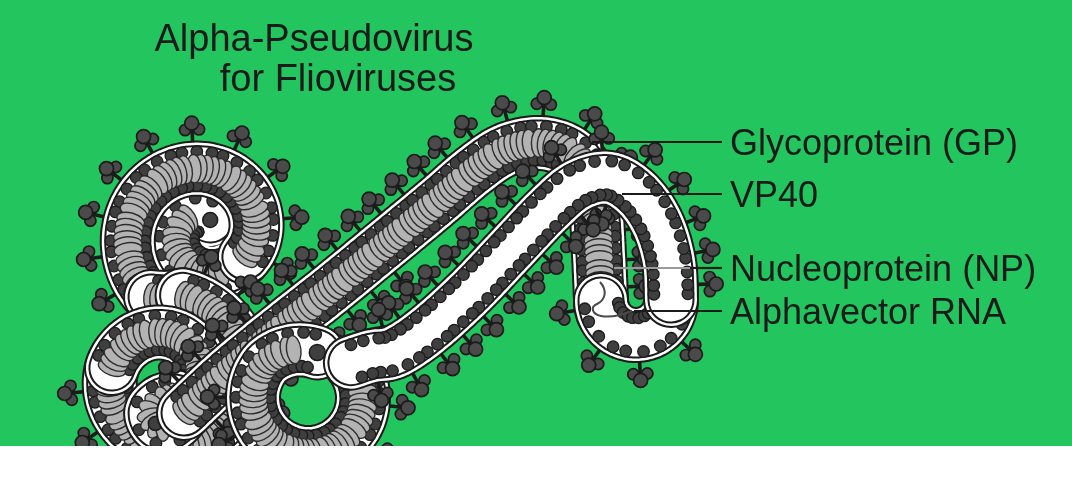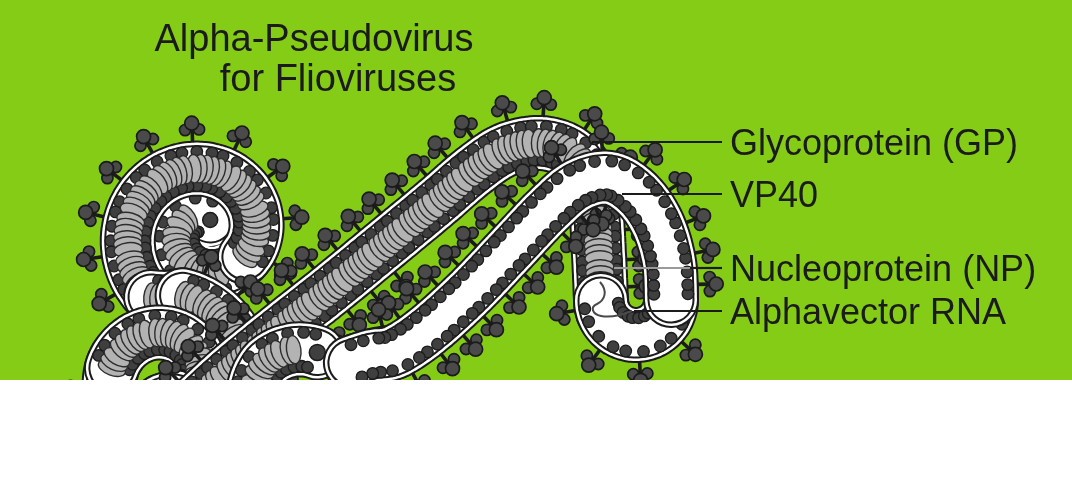--- a/index.html
+++ b/index.html
@@ -1,16 +1,16 @@
 <!DOCTYPE html>
 <html><head>
 <meta charset="utf-8">
 <style>
   html,body{margin:0;padding:0;background:#ffffff;}
-  .stage{position:relative;width:1072px;height:380px;background:#84cc16;overflow:hidden;}
+  .stage{position:relative;width:1072px;height:446px;background:#22c55e;overflow:hidden;}
   svg{display:block;}
   .lbl{font-family:"Liberation Sans",sans-serif;font-size:36px;fill:#1b1b1b;dominant-baseline:central;}
   .ttl{font-family:"Liberation Sans",sans-serif;font-size:38px;fill:#1b1b1b;text-anchor:middle;}
   .leader{stroke:#1b1b1b;stroke-width:2.2;}
   .leader-grey{stroke:#9a9a9a;stroke-width:2.2;}
 </style>
 </head>
 <body>
 
 <div class="stage">

